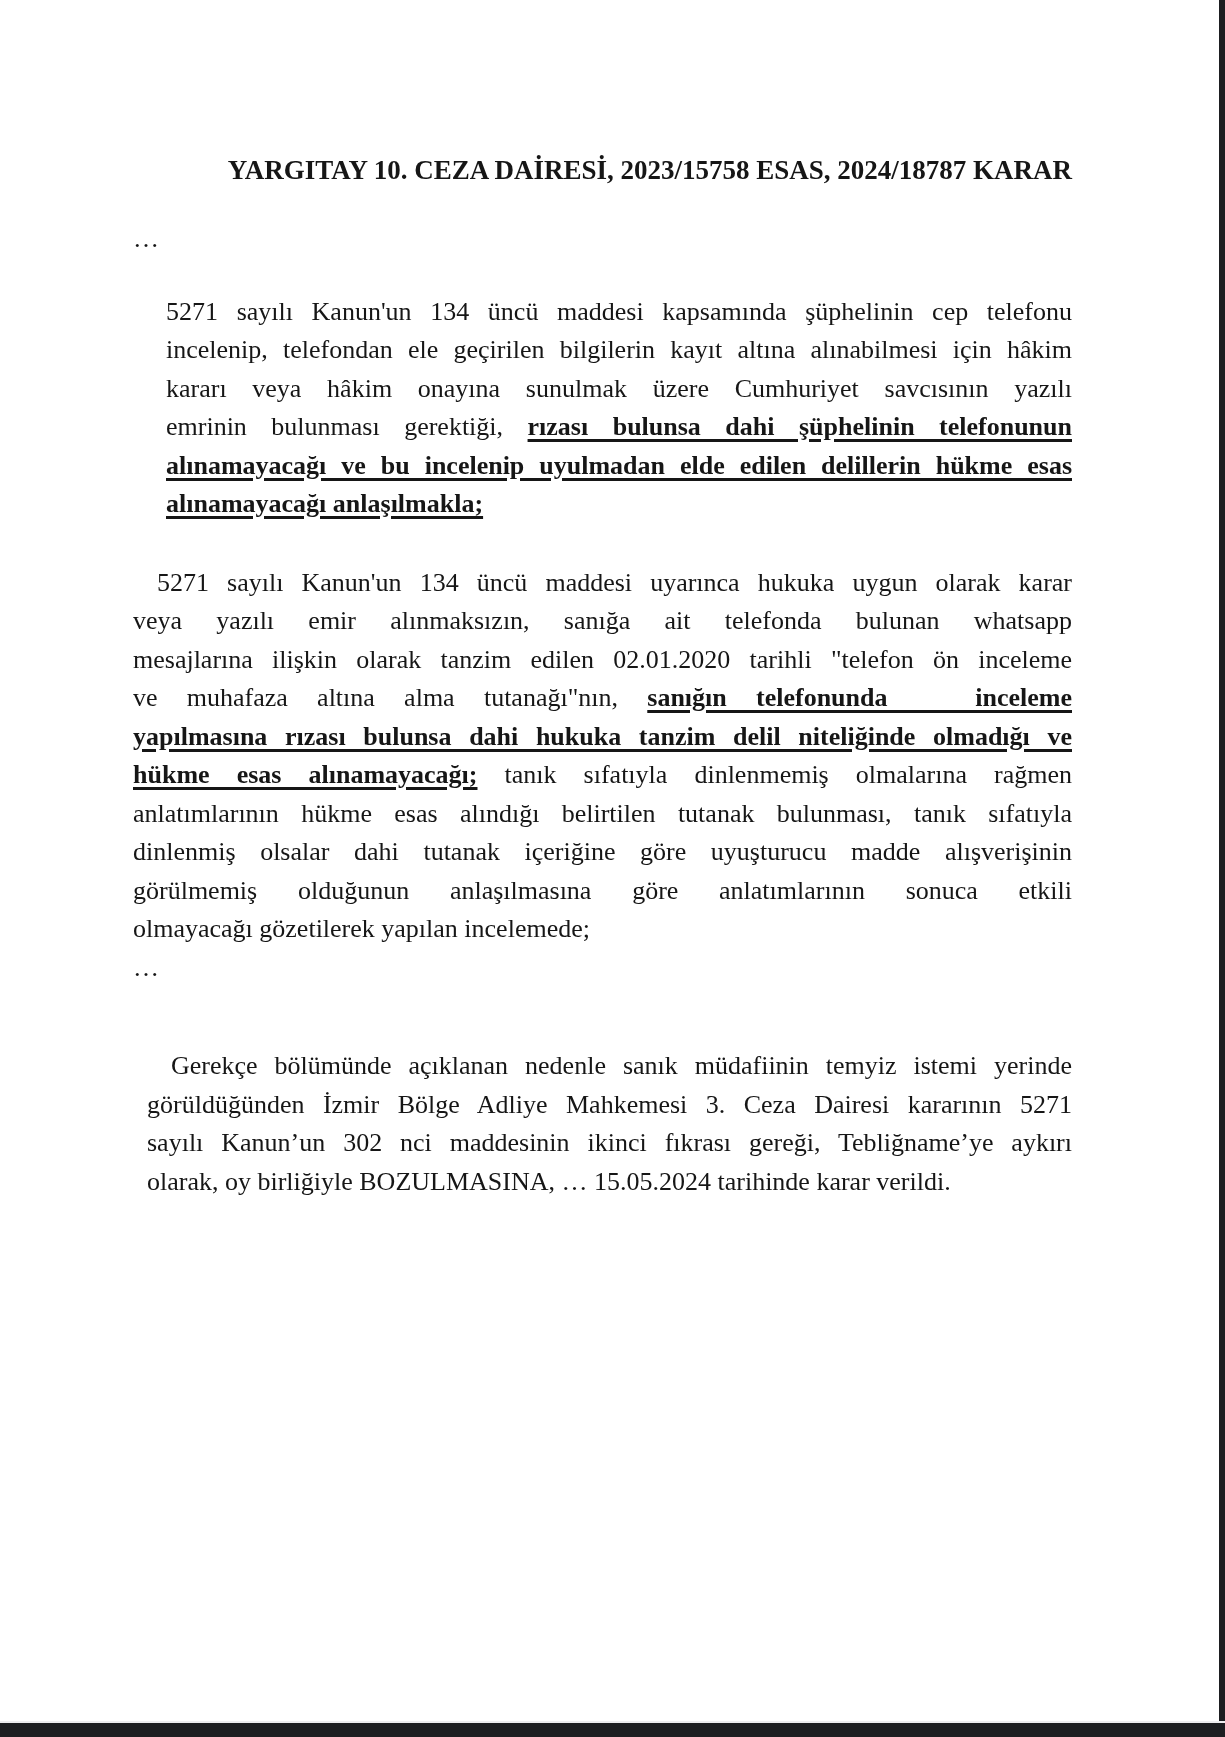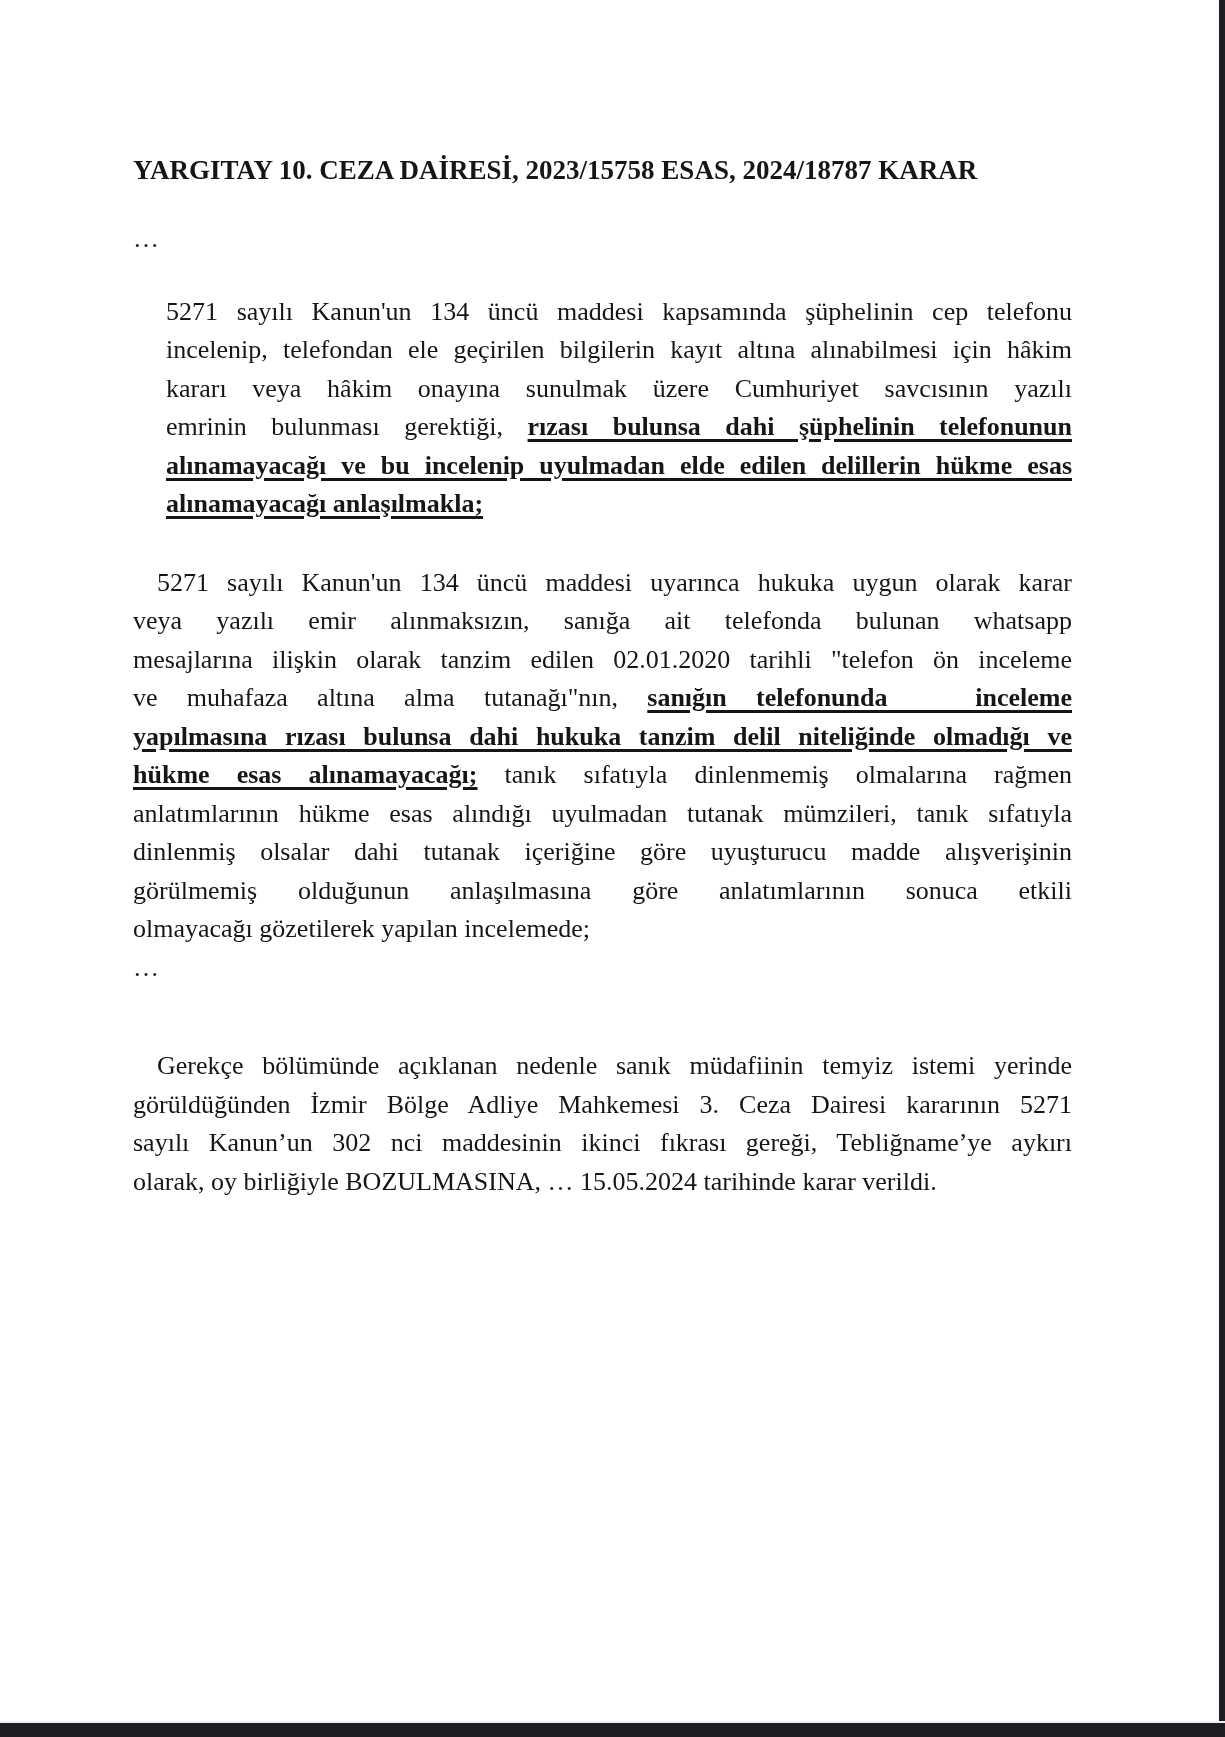--- a/index.html
+++ b/index.html
@@ -20,28 +20,28 @@
     position: absolute;
     left: 133px;
     top: 150px;
     width: 939px;
   }
   .title {
     margin: 0;
     font-size: 27px;
     font-weight: bold;
     line-height: 40px;
-    text-align: left;
+    text-align: right;
     white-space: nowrap;
   }
   #doc-blocks > :nth-child(1) { margin-top: 30px; }  
   #doc-blocks > :nth-child(2) { margin-top: 34px; margin-left: 33px; }  
   #doc-blocks > :nth-child(3) { margin-top: 40px; }  
   #doc-blocks > :nth-child(4) { margin-top: 0px;  }  
-  #doc-blocks > :nth-child(5) { margin-top: 60px; }  
+  #doc-blocks > :nth-child(5) { margin-top: 60px; margin-left: 14px; }  
   .ellipsis-line {
     font-size: 26px;
     line-height: 38.5px;
     letter-spacing: 2px;
   }
   .paragraph { margin: 0; }
   .line {
     font-size: 26px;
     line-height: 38.5px;
     text-align: justify;
@@ -91,21 +91,21 @@
           <div class="line"><span class="seg em">alınamayacağı ve bu incelenip uyulmadan elde edilen delillerin hükme esas</span></div>
           <div class="line last"><span class="seg em">alınamayacağı anlaşılmakla;</span></div>
         </div>
         <div class="paragraph">
           <div class="line indent"><span class="seg">5271 sayılı Kanun'un 134 üncü maddesi uyarınca hukuka uygun olarak karar</span></div>
           <div class="line"><span class="seg">veya yazılı emir alınmaksızın, sanığa ait telefonda bulunan whatsapp</span></div>
           <div class="line"><span class="seg">mesajlarına ilişkin olarak tanzim edilen 02.01.2020 tarihli "telefon ön inceleme</span></div>
           <div class="line"><span class="seg">ve muhafaza altına alma tutanağı"nın, </span><span class="seg em">sanığın telefonunda &nbsp; inceleme</span></div>
           <div class="line"><span class="seg em">yapılmasına rızası bulunsa dahi hukuka tanzim delil niteliğinde olmadığı ve</span></div>
           <div class="line"><span class="seg em">hükme esas alınamayacağı;</span><span class="seg"> tanık sıfatıyla dinlenmemiş olmalarına rağmen</span></div>
-          <div class="line"><span class="seg">anlatımlarının hükme esas alındığı uyulmadan tutanak mümzileri, tanık sıfatıyla</span></div>
+          <div class="line"><span class="seg">anlatımlarının hükme esas alındığı belirtilen tutanak bulunması, tanık sıfatıyla</span></div>
           <div class="line"><span class="seg">dinlenmiş olsalar dahi tutanak içeriğine göre uyuşturucu madde alışverişinin</span></div>
           <div class="line"><span class="seg">görülmemiş olduğunun anlaşılmasına göre anlatımlarının sonuca etkili</span></div>
           <div class="line last"><span class="seg">olmayacağı gözetilerek yapılan incelemede;</span></div>
         </div>
         <div class="ellipsis-line">…</div>
         <div class="paragraph">
           <div class="line indent"><span class="seg">Gerekçe bölümünde açıklanan nedenle sanık müdafiinin temyiz istemi yerinde</span></div>
           <div class="line"><span class="seg">görüldüğünden İzmir Bölge Adliye Mahkemesi 3. Ceza Dairesi kararının 5271</span></div>
           <div class="line"><span class="seg">sayılı Kanun’un 302 nci maddesinin ikinci fıkrası gereği, Tebliğname’ye aykırı</span></div>
           <div class="line last"><span class="seg">olarak, oy birliğiyle BOZULMASINA, … 15.05.2024 tarihinde karar verildi.</span></div>

